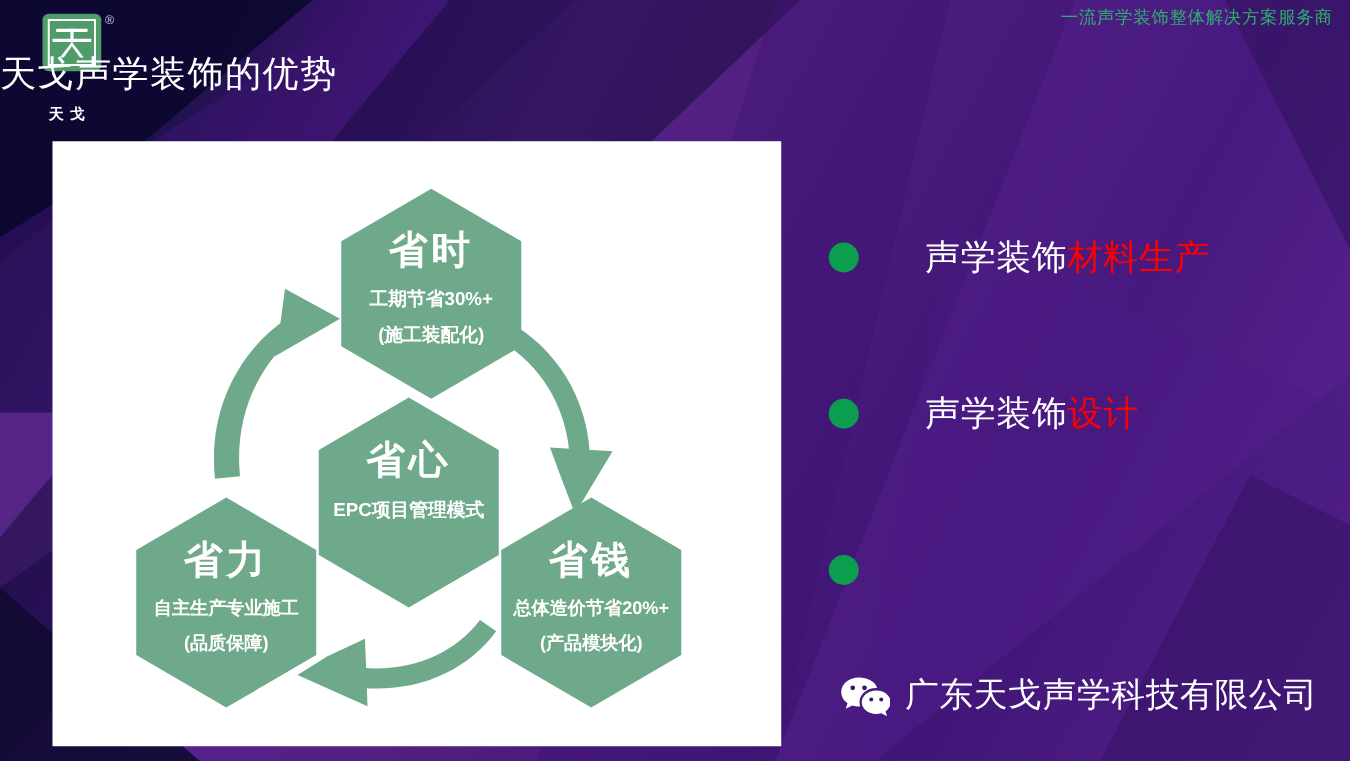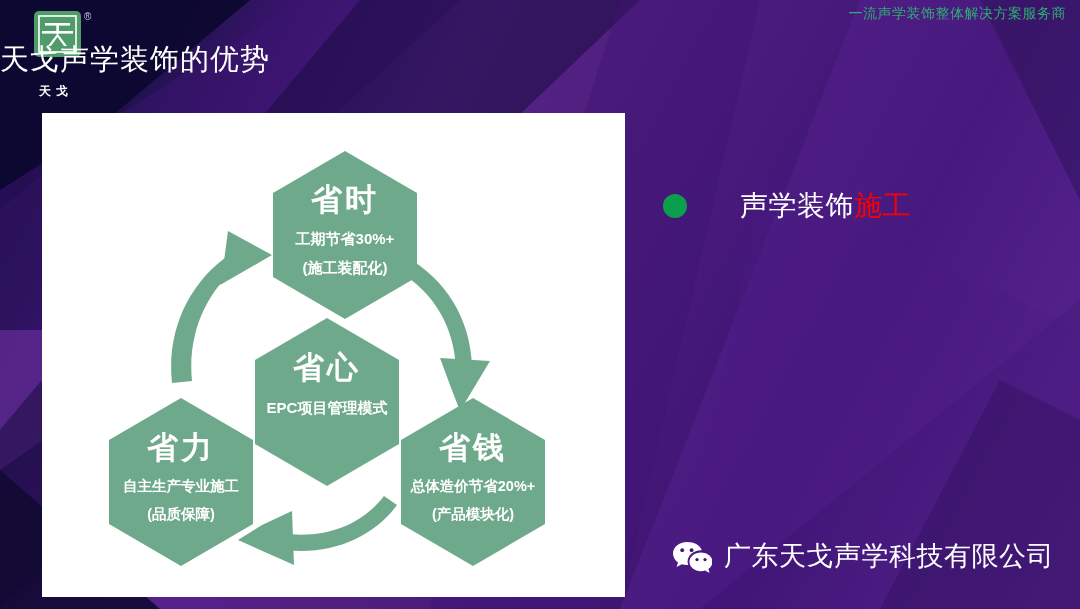--- a/index.html
+++ b/index.html
@@ -269,21 +269,28 @@
         <text class="hex-title" x="431" y="345">省钱</text>
         <text class="hex-line-sm" x="431" y="378">总体造价节省20%+</text>
         <text class="hex-line-sm" x="431" y="406">(产品模块化)</text>
       </g>
     </svg>
   </div>
 
   <div class="bullets">
     <div class="bullet-row">
       <span class="bullet-dot"></span>
-      <span class="bullet-text"><span class="t-white">声学装饰</span><span class="t-red">施工</span></span>
+      <span class="bullet-text"><span class="t-white">声学装饰</span><span class="t-red">材料生产</span></span>
+    </div>
+    <div class="bullet-row">
+      <span class="bullet-dot"></span>
+      <span class="bullet-text"><span class="t-white">声学装饰</span><span class="t-red">设计</span></span>
+    </div>
+    <div class="bullet-row">
+      <span class="bullet-dot"></span>
     </div>
   </div>
 
   <div class="footer">
     <span class="wechat-icon">
       <svg width="40" height="34" viewBox="0 0 40 34">
         <path d="M15 2 C7 2 1 7.2 1 13.6 C1 17.2 2.9 20.4 6 22.5 L4.6 27 L9.8 24.3 C11.4 24.8 13.2 25.1 15 25.1 C15.4 25.1 15.8 25.1 16.2 25 C15.8 23.9 15.6 22.8 15.6 21.6 C15.6 15.3 21.6 10.3 28.9 10.3 C29.2 10.3 29.4 10.3 29.7 10.3 C28.4 5.5 22.3 2 15 2 Z" fill="#ffffff"></path>
         <circle cx="10.2" cy="10.2" r="1.9" fill="#3a1470"></circle>
         <circle cx="19.6" cy="10.2" r="1.9" fill="#3a1470"></circle>
         <path d="M29 12.4 C22.6 12.4 17.4 16.6 17.4 21.8 C17.4 27 22.6 31.2 29 31.2 C30.4 31.2 31.8 31 33.1 30.6 L37.6 32.9 L36.4 29 C38.9 27.2 40.5 24.7 40.5 21.8 C40.5 16.6 35.4 12.4 29 12.4 Z" fill="#ffffff"></path>

